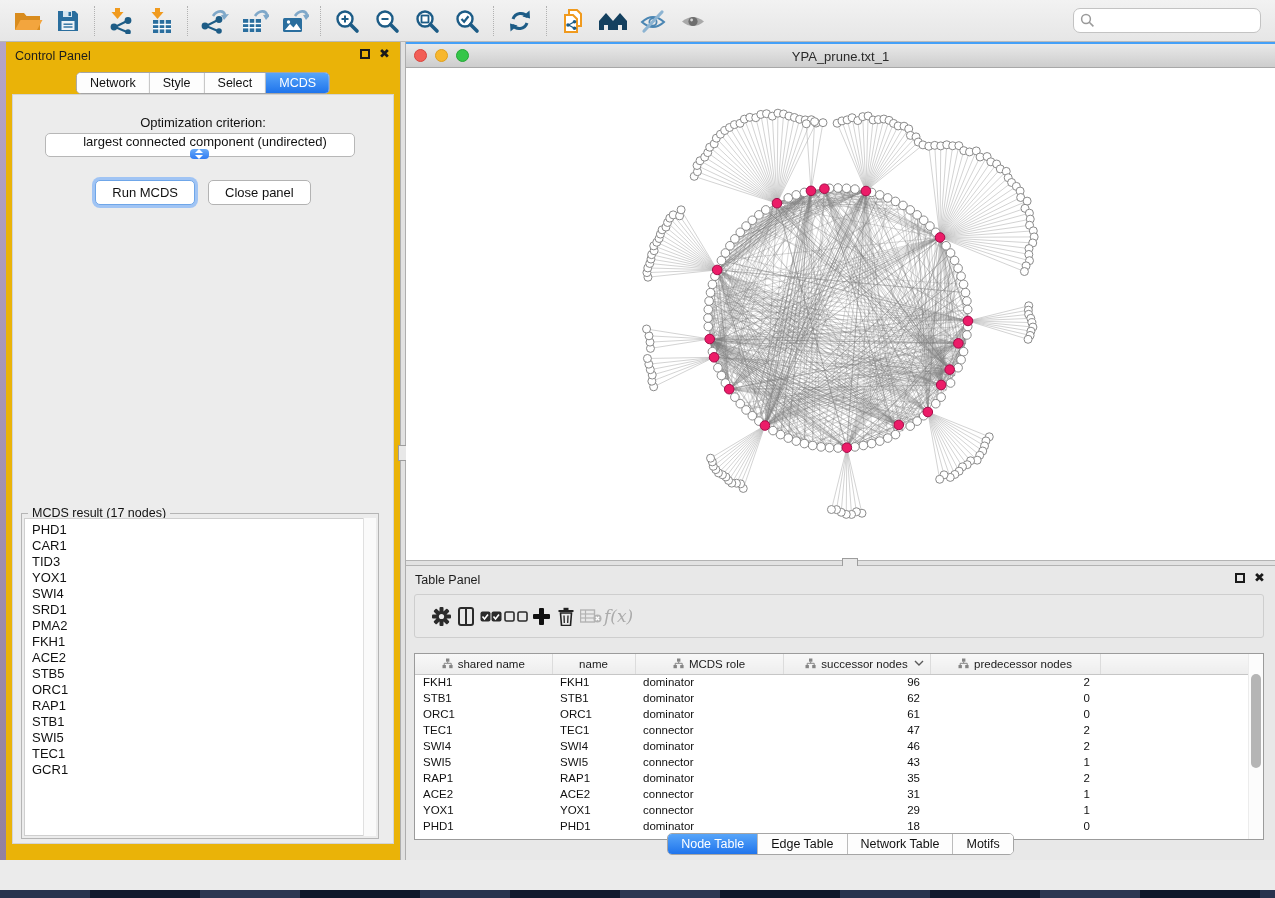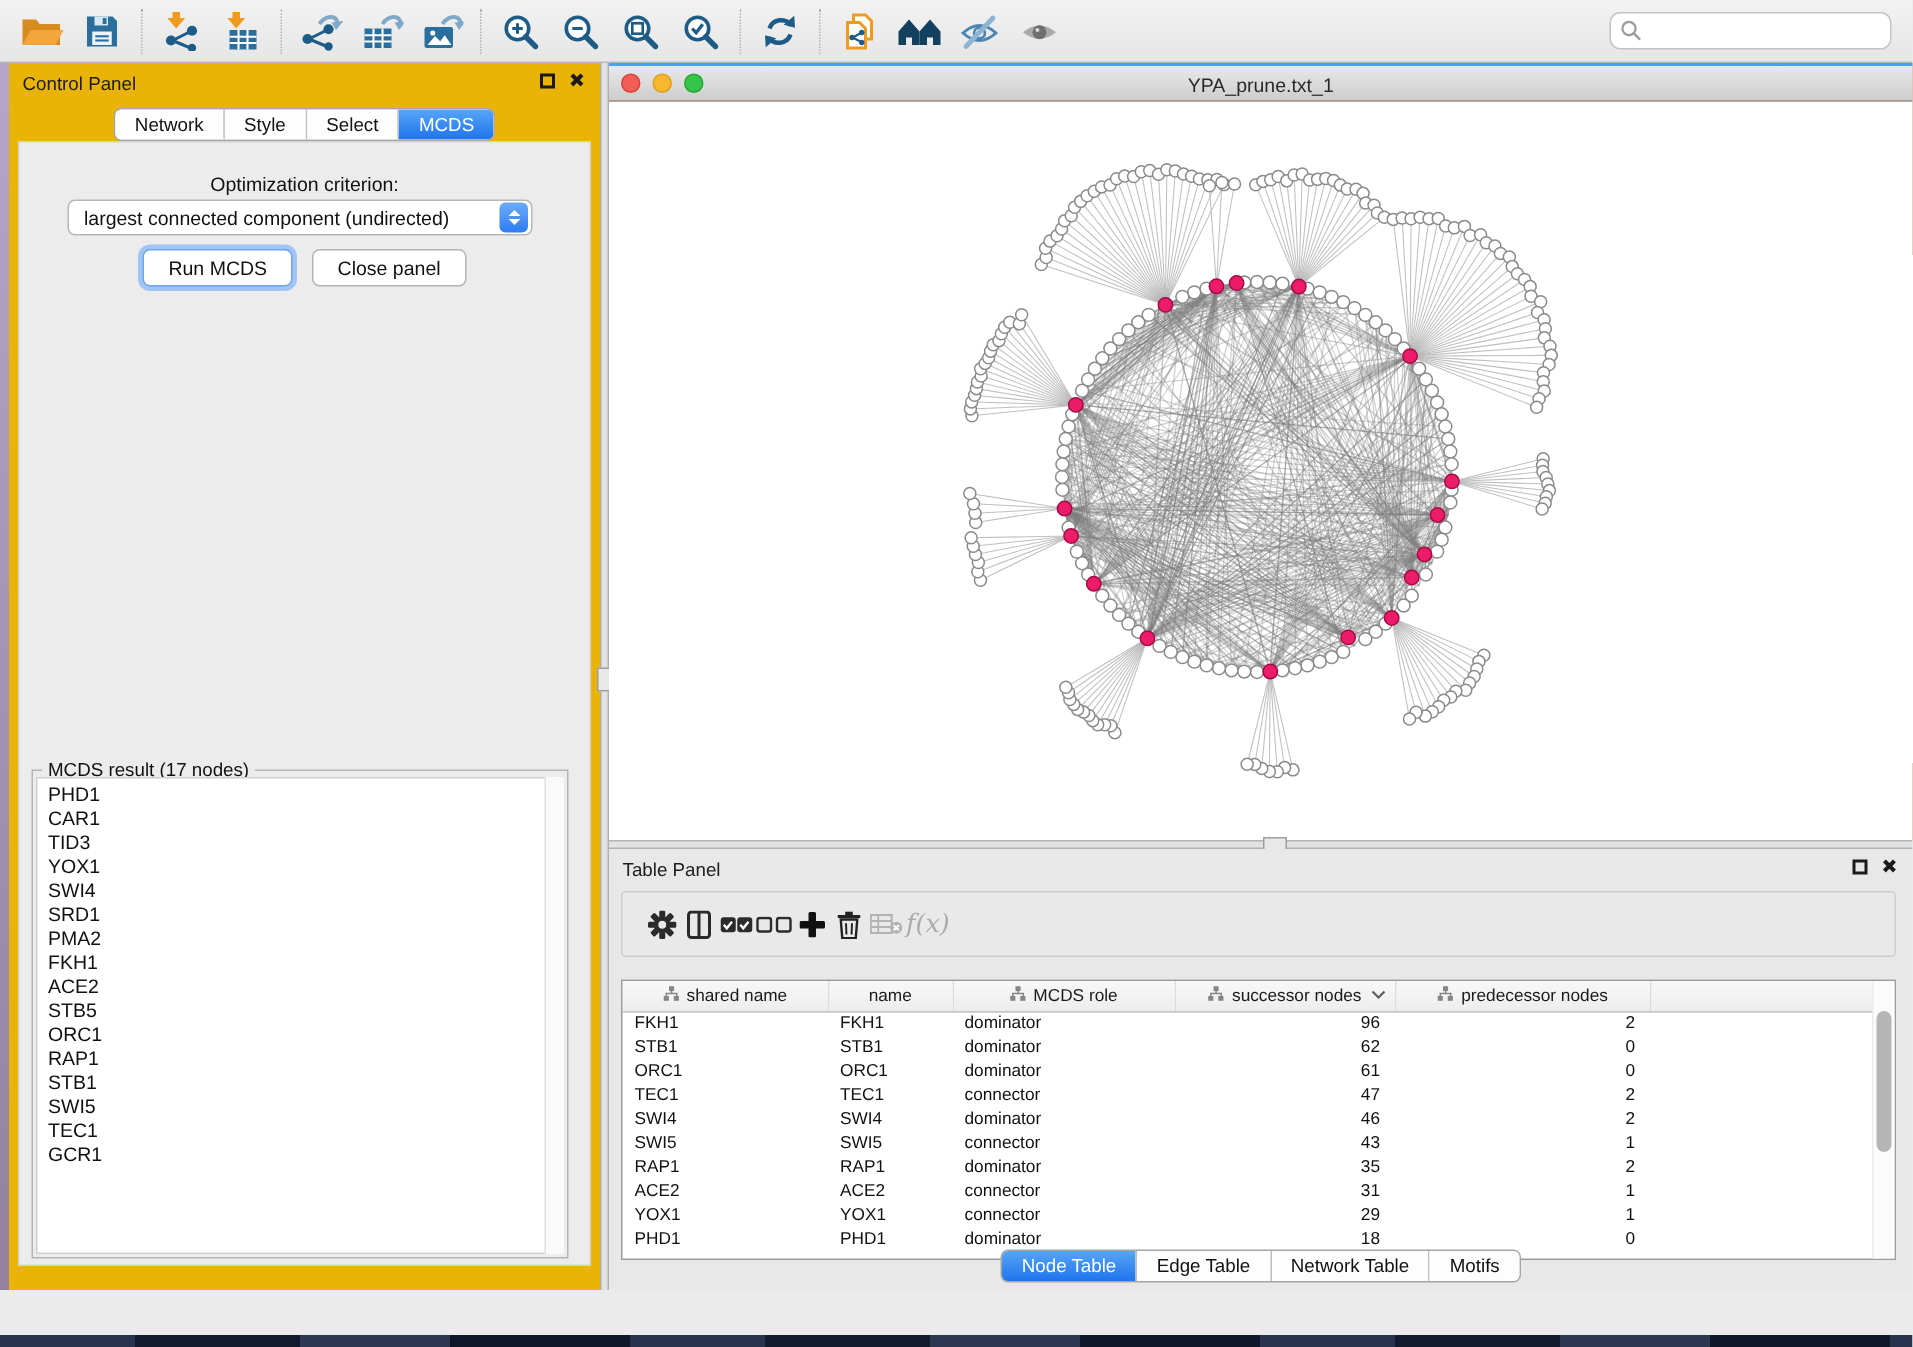--- a/index.html
+++ b/index.html
@@ -36,28 +36,28 @@
   .seg-tabs { position:absolute; left:50%; transform:translateX(-50%); top:30px;
     display:inline-flex; border:1px solid #a5a5a5; border-radius:5px; overflow:hidden; background:#fff; }
   .seg { padding:3px 13px; font-size:12.5px; color:#111; background:#fdfdfd; border-right:1px solid #bcbcbc; }
   .seg:last-child { border-right:none; }
   .seg.active { background:linear-gradient(#57a5f9,#1f74ec); color:#fff; }
 
   .cp-inner { position:absolute; left:6px; right:6px; top:52px; bottom:16px;
     background:#ececec; border:1px solid #d4d4d4; }
   .opt-label { position:absolute; left:0; right:0; top:20px; text-align:center; font-size:13px; color:#111; }
   .opt-select { position:absolute; left:32px; right:38px; top:38px; height:24px; background:#fff;
-    border:1px solid #b7b7b7; border-radius:5px; display:flex; align-items:center; }
+    border:1px solid #b7b7b7; border-radius:5px; display:flex; align-items:center;flex-direction:column; }
   .opt-select .val { flex:1; font-size:13px; color:#111; padding-left:10px; white-space:nowrap; }
   .stepper { width:19px; height:20px; margin-right:2px; border-radius:4px;
     background:linear-gradient(#6aabf8,#2f7cf3); display:flex; flex-direction:column;
     align-items:center; justify-content:center; gap:2px; }
   .tri-up { width:0; height:0; border-left:4px solid transparent; border-right:4px solid transparent; border-bottom:4px solid #fff; }
   .tri-dn { width:0; height:0; border-left:4px solid transparent; border-right:4px solid transparent; border-top:4px solid #fff; }
-  .btn-row { position:absolute; left:0; right:0; top:71px; display:flex; justify-content:center; gap:13px; }
+  .btn-row { position:absolute; left:0; right:0; top:85px; display:flex; justify-content:center; gap:13px; }
   .aqua-btn { background:#fff; border:1px solid #b3b3b3; border-radius:5px; font-size:13px;
     color:#111; padding:4px 16px; font-family:inherit; }
   .aqua-btn.focus { box-shadow:0 0 0 3px rgba(110,170,250,.6); border-color:#6fa6e8; }
 
   .mcds-fieldset { position:absolute; left:8px; right:14px; top:418px; bottom:4px;
     border:1px solid #b5b5b5; }
   .mcds-legend { position:absolute; top:-8px; left:6px; background:#ececec; padding:0 4px;
     font-size:12.5px; color:#111; }
   .mcds-list { position:absolute; left:2px; right:2px; top:4px; bottom:2px; background:#fff;
     border:1px solid #cfcfcf; overflow:hidden; padding-top:3px; }
@@ -69,21 +69,21 @@
   .v-split { position:absolute; left:400px; top:42px; width:6px; height:818px; background:#e2e2e2;
     border-left:1px solid #aeaeae; border-right:1px solid #aeaeae; }
   .v-handle { position:absolute; left:-3px; top:403px; width:10px; height:16px; background:#e8e8e8;
     border:1px solid #9d9d9d; }
   .h-split { position:absolute; left:406px; top:560px; width:869px; height:6px; background:#e2e2e2;
     border-top:1px solid #b3b3b3; border-bottom:1px solid #b3b3b3; }
   .h-handle { position:absolute; left:436px; top:-3px; width:16px; height:10px; background:#e8e8e8;
     border:1px solid #9d9d9d; }
 
   
-  .net-window { position:absolute; left:406px; top:42px; width:869px; height:518px; background:#c2410c; }
+  .net-window { position:absolute; left:406px; top:42px; width:869px; height:518px; background:#ffffff; }
   .focus-line { position:absolute; left:0; top:0; width:100%; height:2px; background:#44a0f8; }
   .net-titlebar { position:absolute; left:0; top:2px; width:100%; height:24px;
     background:linear-gradient(#e9e9e9,#cdcdcd); border-bottom:1px solid #a8a8a8; }
   .lights { position:absolute; left:8px; top:5px; display:flex; gap:8px; }
   .light { width:13px; height:13px; border-radius:50%; }
   .net-title { position:absolute; left:0; right:0; top:5px; text-align:center; font-size:13px; color:#2a2a2a; }
   .net-canvas { position:absolute; left:0; top:26px; width:869px; height:492px; background:#fff; }
 
   
   .table-panel { position:absolute; left:406px; top:566px; width:869px; height:294px; background:#e8e8e8; }

